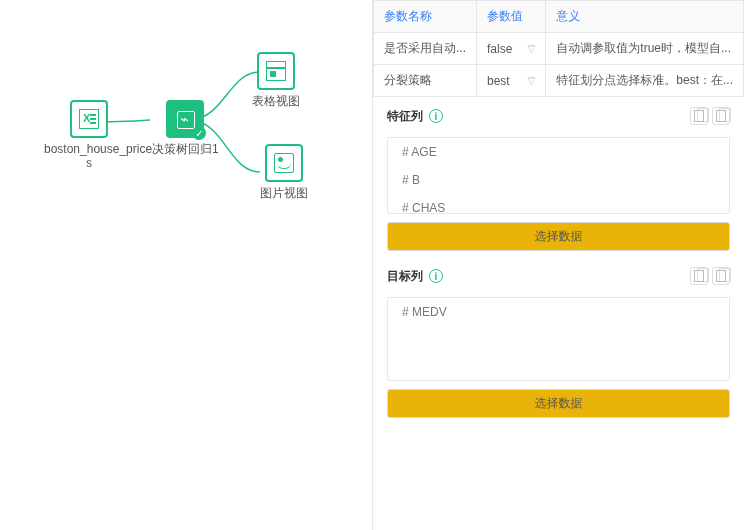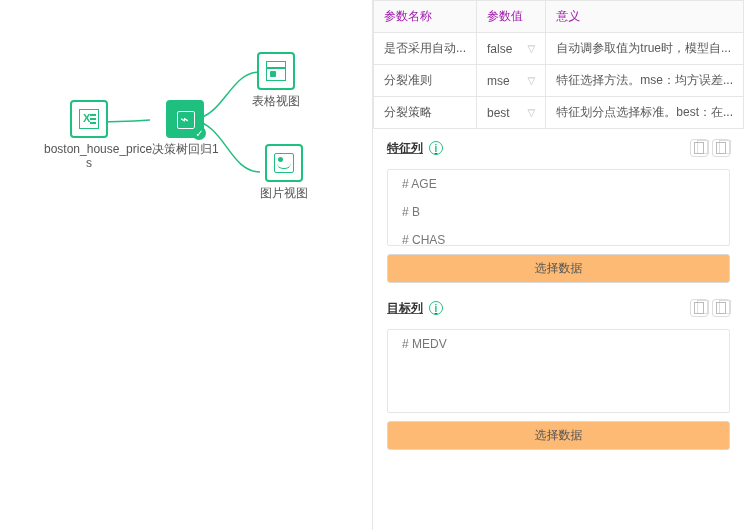--- a/index.html
+++ b/index.html
@@ -7,36 +7,36 @@
 .canvas { width: 372px; height: 530px; position: relative; background: #fff; }
 .node { position: absolute; display: flex; flex-direction: column; align-items: center; }
 .node-icon { width: 38px; height: 38px; border: 2px solid #1fbf7f; border-radius: 4px; background: #fff; display: flex; align-items: center; justify-content: center; position: relative; }
 .node-icon.sel { background: #1fbf7f; }
 .node-label { margin-top: 4px; font-size: 12px; text-align: center; color: #555; white-space: pre-line; line-height: 14px; max-width: 90px; }
 .badge { position: absolute; right: -4px; bottom: -4px; width: 14px; height: 14px; background: #1fbf7f; border-radius: 50%; display: flex; align-items: center; justify-content: center; color: #fff; font-size: 10px; }
 svg.link { position: absolute; left: 0; top: 0; pointer-events: none; }
 .panel { flex: 1; border-left: 1px solid #e6e6e6; display: flex; flex-direction: column; height: 530px; overflow: hidden; }
 table.params { border-collapse: collapse; width: 100%; }
 table.params th, table.params td { border: 1px solid #e6e6e6; padding: 6px 10px; font-size: 12px; text-align: left; height: 32px; white-space: nowrap; overflow: hidden; text-overflow: ellipsis; background: #fff; }
-table.params th { background: #fafafa; font-weight: normal; color: #a21caf; }
+table.params th { background: #fafafa; font-weight: normal; color: #3b82f6; }
 .col1 { width: 90px; }
 .col2 { width: 92px; }
 .valcell { display: flex; align-items: center; justify-content: space-between; }
 .chev { color: #bbb; font-size: 10px; }
-.section { padding: 10px 14px 4px; text-decoration: underline; }
+.section { padding: 10px 14px 4px; }
 .sec-head { display: flex; align-items: center; justify-content: space-between; margin-bottom: 8px; }
 .sec-title { display: flex; align-items: center; gap: 6px; font-weight: bold; color: #333; font-size: 12px; }
 .info { width: 14px; height: 14px; border: 1px solid #1fbf7f; border-radius: 50%; color: #1fbf7f; font-size: 10px; display: inline-flex; align-items: center; justify-content: center; }
 .acts { display: flex; gap: 4px; }
 .act { width: 18px; height: 18px; border: 1px solid #ddd; border-radius: 3px; display: flex; align-items: center; justify-content: center; color: #bbb; font-size: 11px; }
 .listbox { border: 1px solid #e6e6e6; border-radius: 2px; background: #fff; margin: 0 14px; overflow-y: hidden; }
 .listbox.features { height: 77px; }
 .listbox.target { height: 84px; }
 .li-item { padding: 7px 14px; font-size: 12px; color: #777; }
-.btn { margin: 8px 14px 6px; padding: 5px 12px; border: 1px solid #d9d9d9; border-radius: 3px; background: #fdba74; font-size: 12px; color: #555; display: inline-block; cursor: pointer; }
+.btn { margin: 8px 14px 6px; padding: 5px 12px; border: 1px solid #d9d9d9; border-radius: 3px; background: #eab308; font-size: 12px; color: #555; display: inline-block; cursor: pointer; }
 .glyph-xls { width:20px; height:20px; border:1.5px solid #1fbf7f; position:relative; }
 .glyph-xls:before { content:'X'; position:absolute; left:3px; top:2px; font-size:11px; color:#1fbf7f; font-weight:bold;}
 .glyph-xls:after { content:''; position:absolute; right:2px; top:4px; width:6px; height:2px; background:#1fbf7f; box-shadow:0 4px #1fbf7f,0 8px #1fbf7f;}
 .glyph-tree { width:22px; height:22px; position:relative;}
 .glyph-tree:before{content:'';position:absolute;left:3px;top:3px;width:16px;height:16px;border:1.5px solid #fff;border-radius:2px;}
 .glyph-tree:after{content:'⌁';position:absolute;left:6px;top:3px;color:#fff;font-size:14px;}
 .glyph-table{width:20px;height:20px;border:1.5px solid #1fbf7f;position:relative;}
 .glyph-table:before{content:'';position:absolute;left:0;right:0;top:5px;height:1.5px;background:#1fbf7f;}
 .glyph-table:after{content:'';position:absolute;left:3px;top:9px;width:6px;height:6px;background:#1fbf7f;border-radius:1px;}
 .glyph-chart{width:20px;height:20px;border:1.5px solid #1fbf7f;position:relative;border-radius:2px;}
@@ -96,30 +96,20 @@
           <td class="col1">是否采用自动...</td>
           <td class="col2">
             <div class="valcell">
               <span>false</span>
               <span class="chev">▽</span>
             </div>
           </td>
           <td>自动调参取值为true时，模型自...</td>
         </tr>
         <tr>
-          <td class="col1">分裂准则</td>
-          <td class="col2">
-            <div class="valcell">
-              <span>mse</span>
-              <span class="chev">▽</span>
-            </div>
-          </td>
-          <td>特征选择方法。mse：均方误差...</td>
-        </tr>
-        <tr>
           <td class="col1">分裂策略</td>
           <td class="col2">
             <div class="valcell">
               <span>best</span>
               <span class="chev">▽</span>
             </div>
           </td>
           <td>特征划分点选择标准。best：在...</td>
         </tr>
       </tbody>

